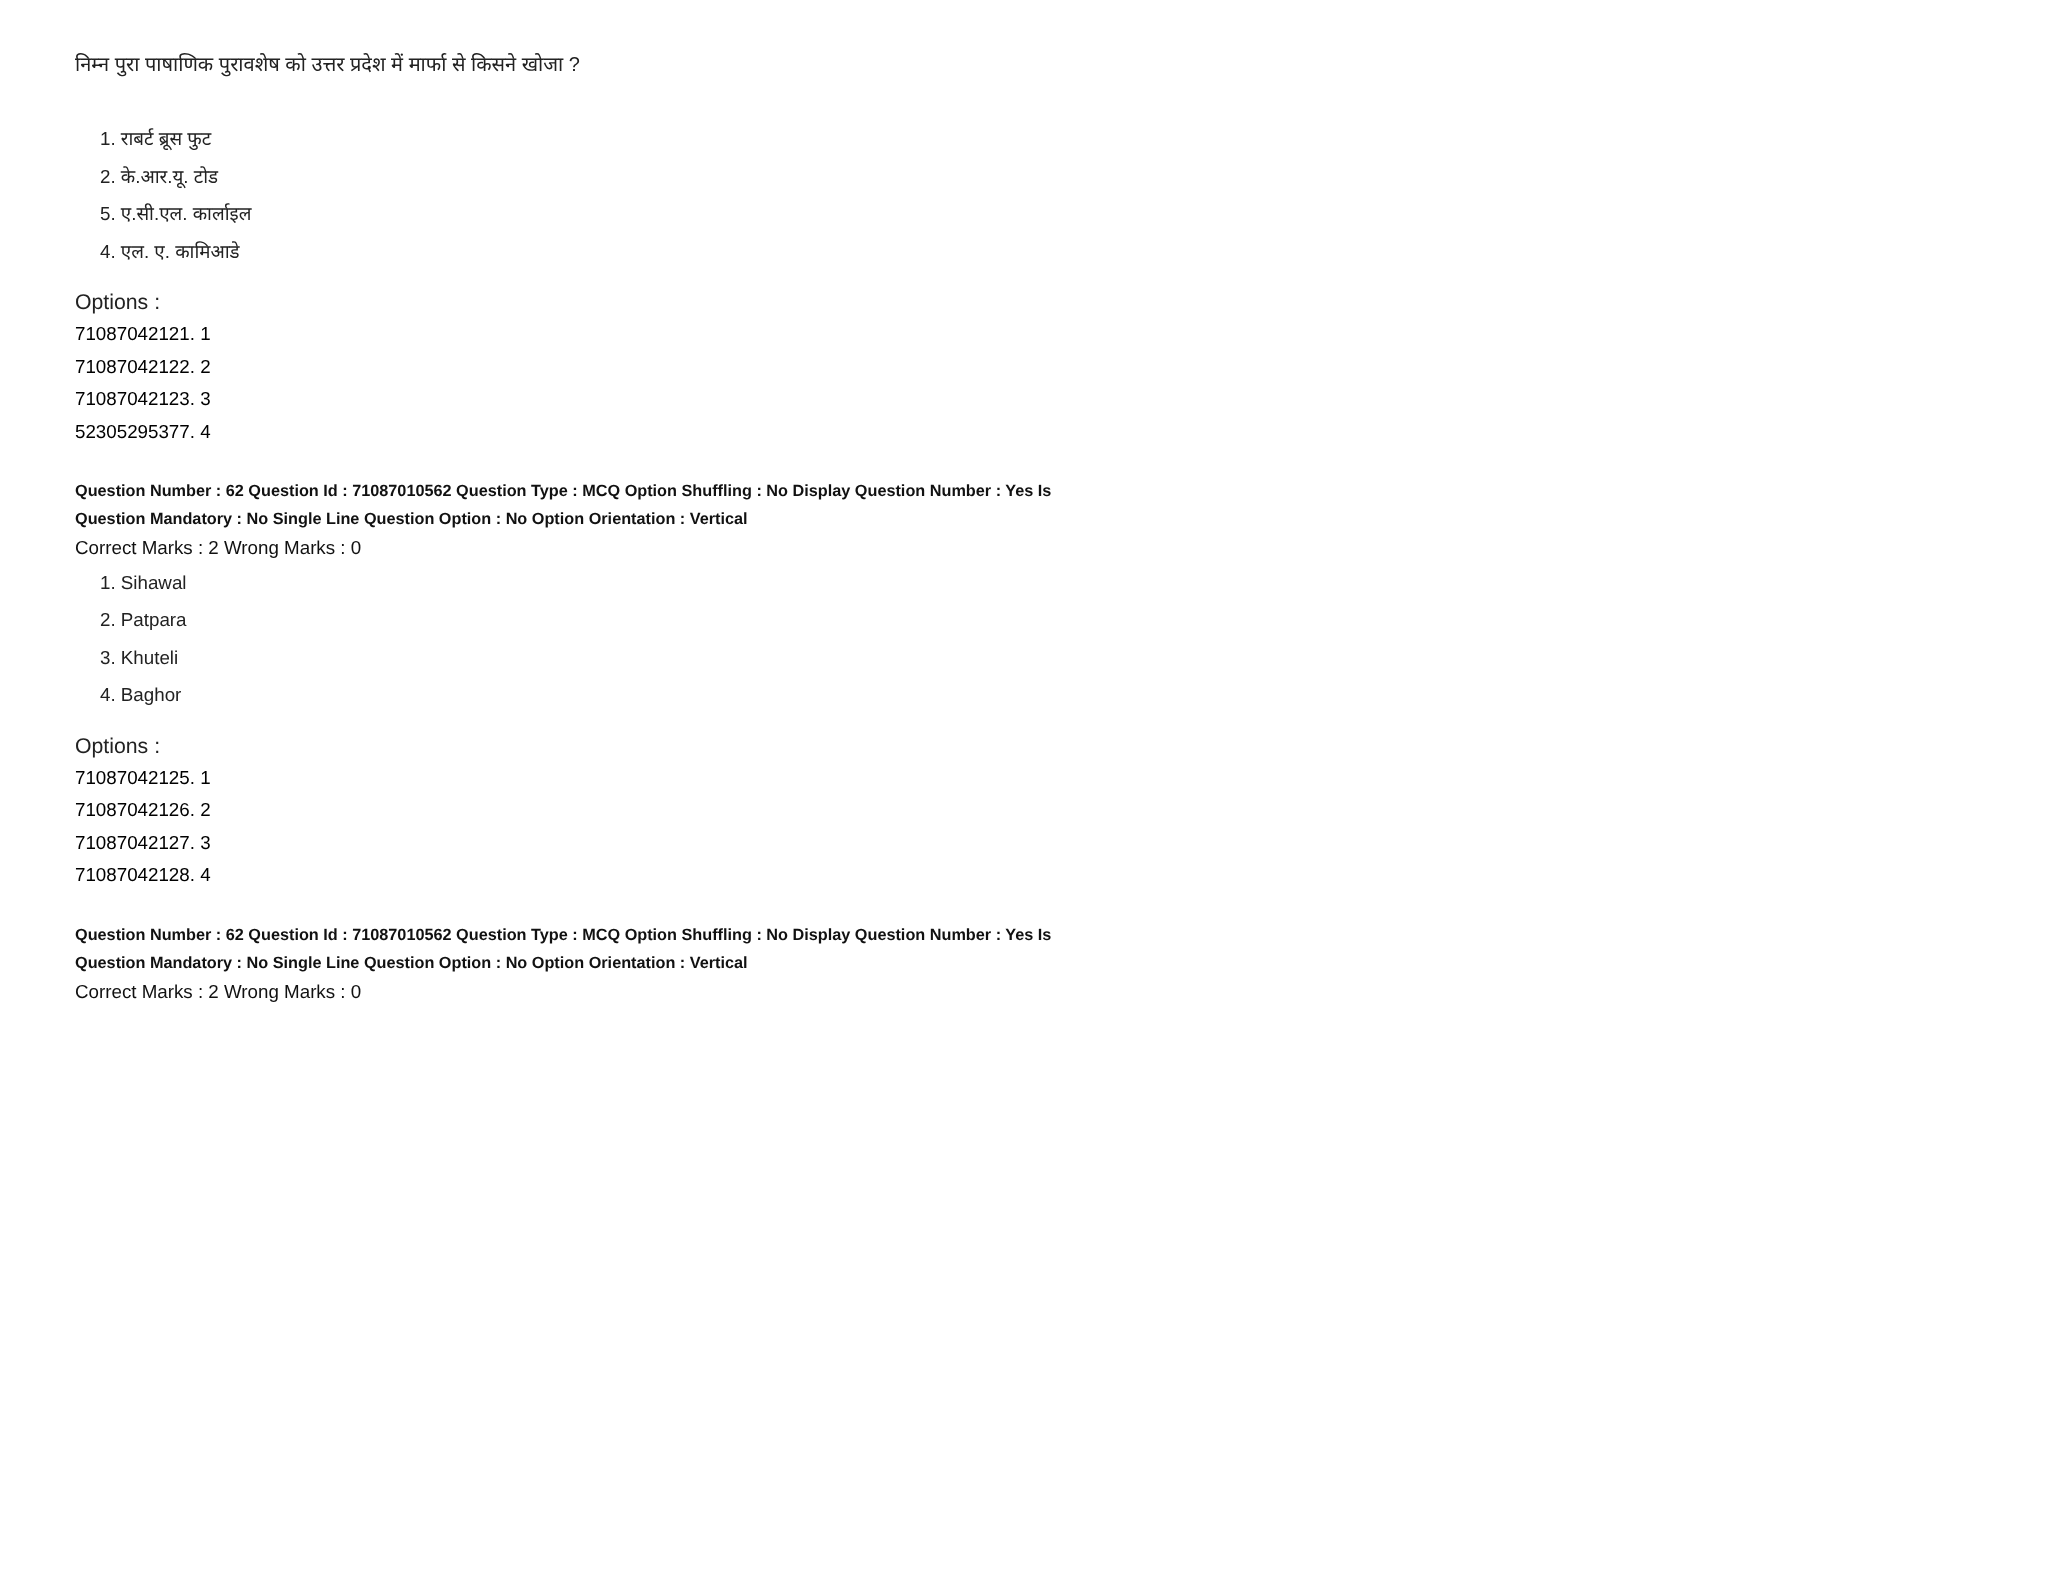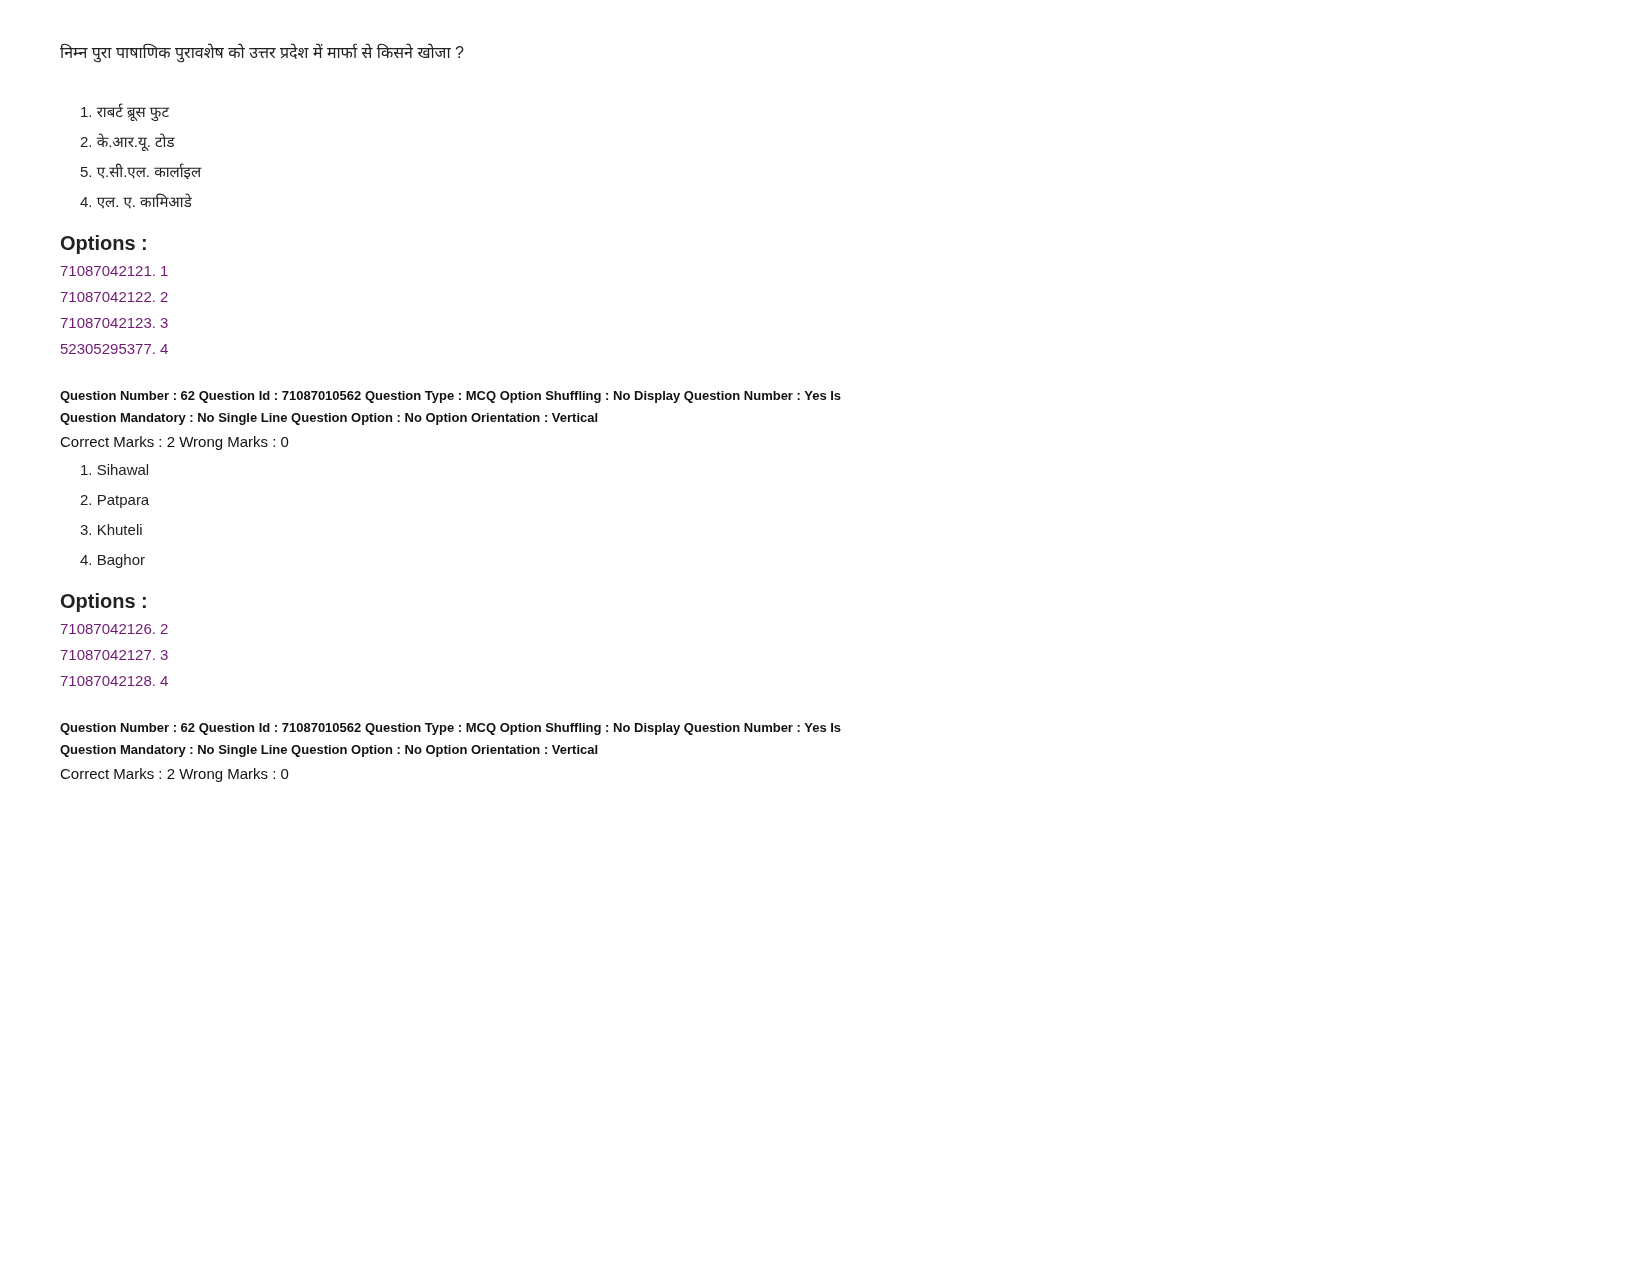--- a/index.html
+++ b/index.html
@@ -27,27 +27,27 @@
       margin-bottom: 18px;
       padding-left: 10px;
     }
     .options-list li {
       margin-bottom: 6px;
       font-size: 15px;
       color: #222;
       line-height: 1.6;
     }
     .options-label {
-      font-weight: bold;
+      font-weight: normal;
       margin-bottom: 4px;
-      font-size: 20px;
+      font-size: 17px;
     }
     .option-row {
       font-size: 15px;
-      color: #701a75;
+      color: #000000;
       margin-bottom: 2px;
       line-height: 1.6;
     }
     .question-meta {
       font-weight: bold;
       font-size: 13px;
       line-height: 1.7;
       margin-top: 24px;
       margin-bottom: 4px;
       color: #111;
@@ -96,20 +96,21 @@
   <div class="marks-line">Correct Marks : 2 Wrong Marks : 0</div>
 
   <ul class="options-list">
     <li class="options-list">1. Sihawal</li>
     <li class="options-list">2. Patpara</li>
     <li class="options-list">3. Khuteli</li>
     <li class="options-list">4. Baghor</li>
   </ul>
 
   <div class="options-label">Options :</div>
+  <div class="option-row">71087042125. 1</div>
   <div class="option-row">71087042126. 2</div>
   <div class="option-row">71087042127. 3</div>
   <div class="option-row">71087042128. 4</div>
 </div>
 
 <div class="section-block">
   <div class="question-meta">
     <span>Question Number : 62 Question Id : 71087010562 Question Type : MCQ Option Shuffling : No Display Question Number : Yes Is</span><br>
     <span>Question Mandatory : No Single Line Question Option : No Option Orientation : Vertical</span>
   </div>

